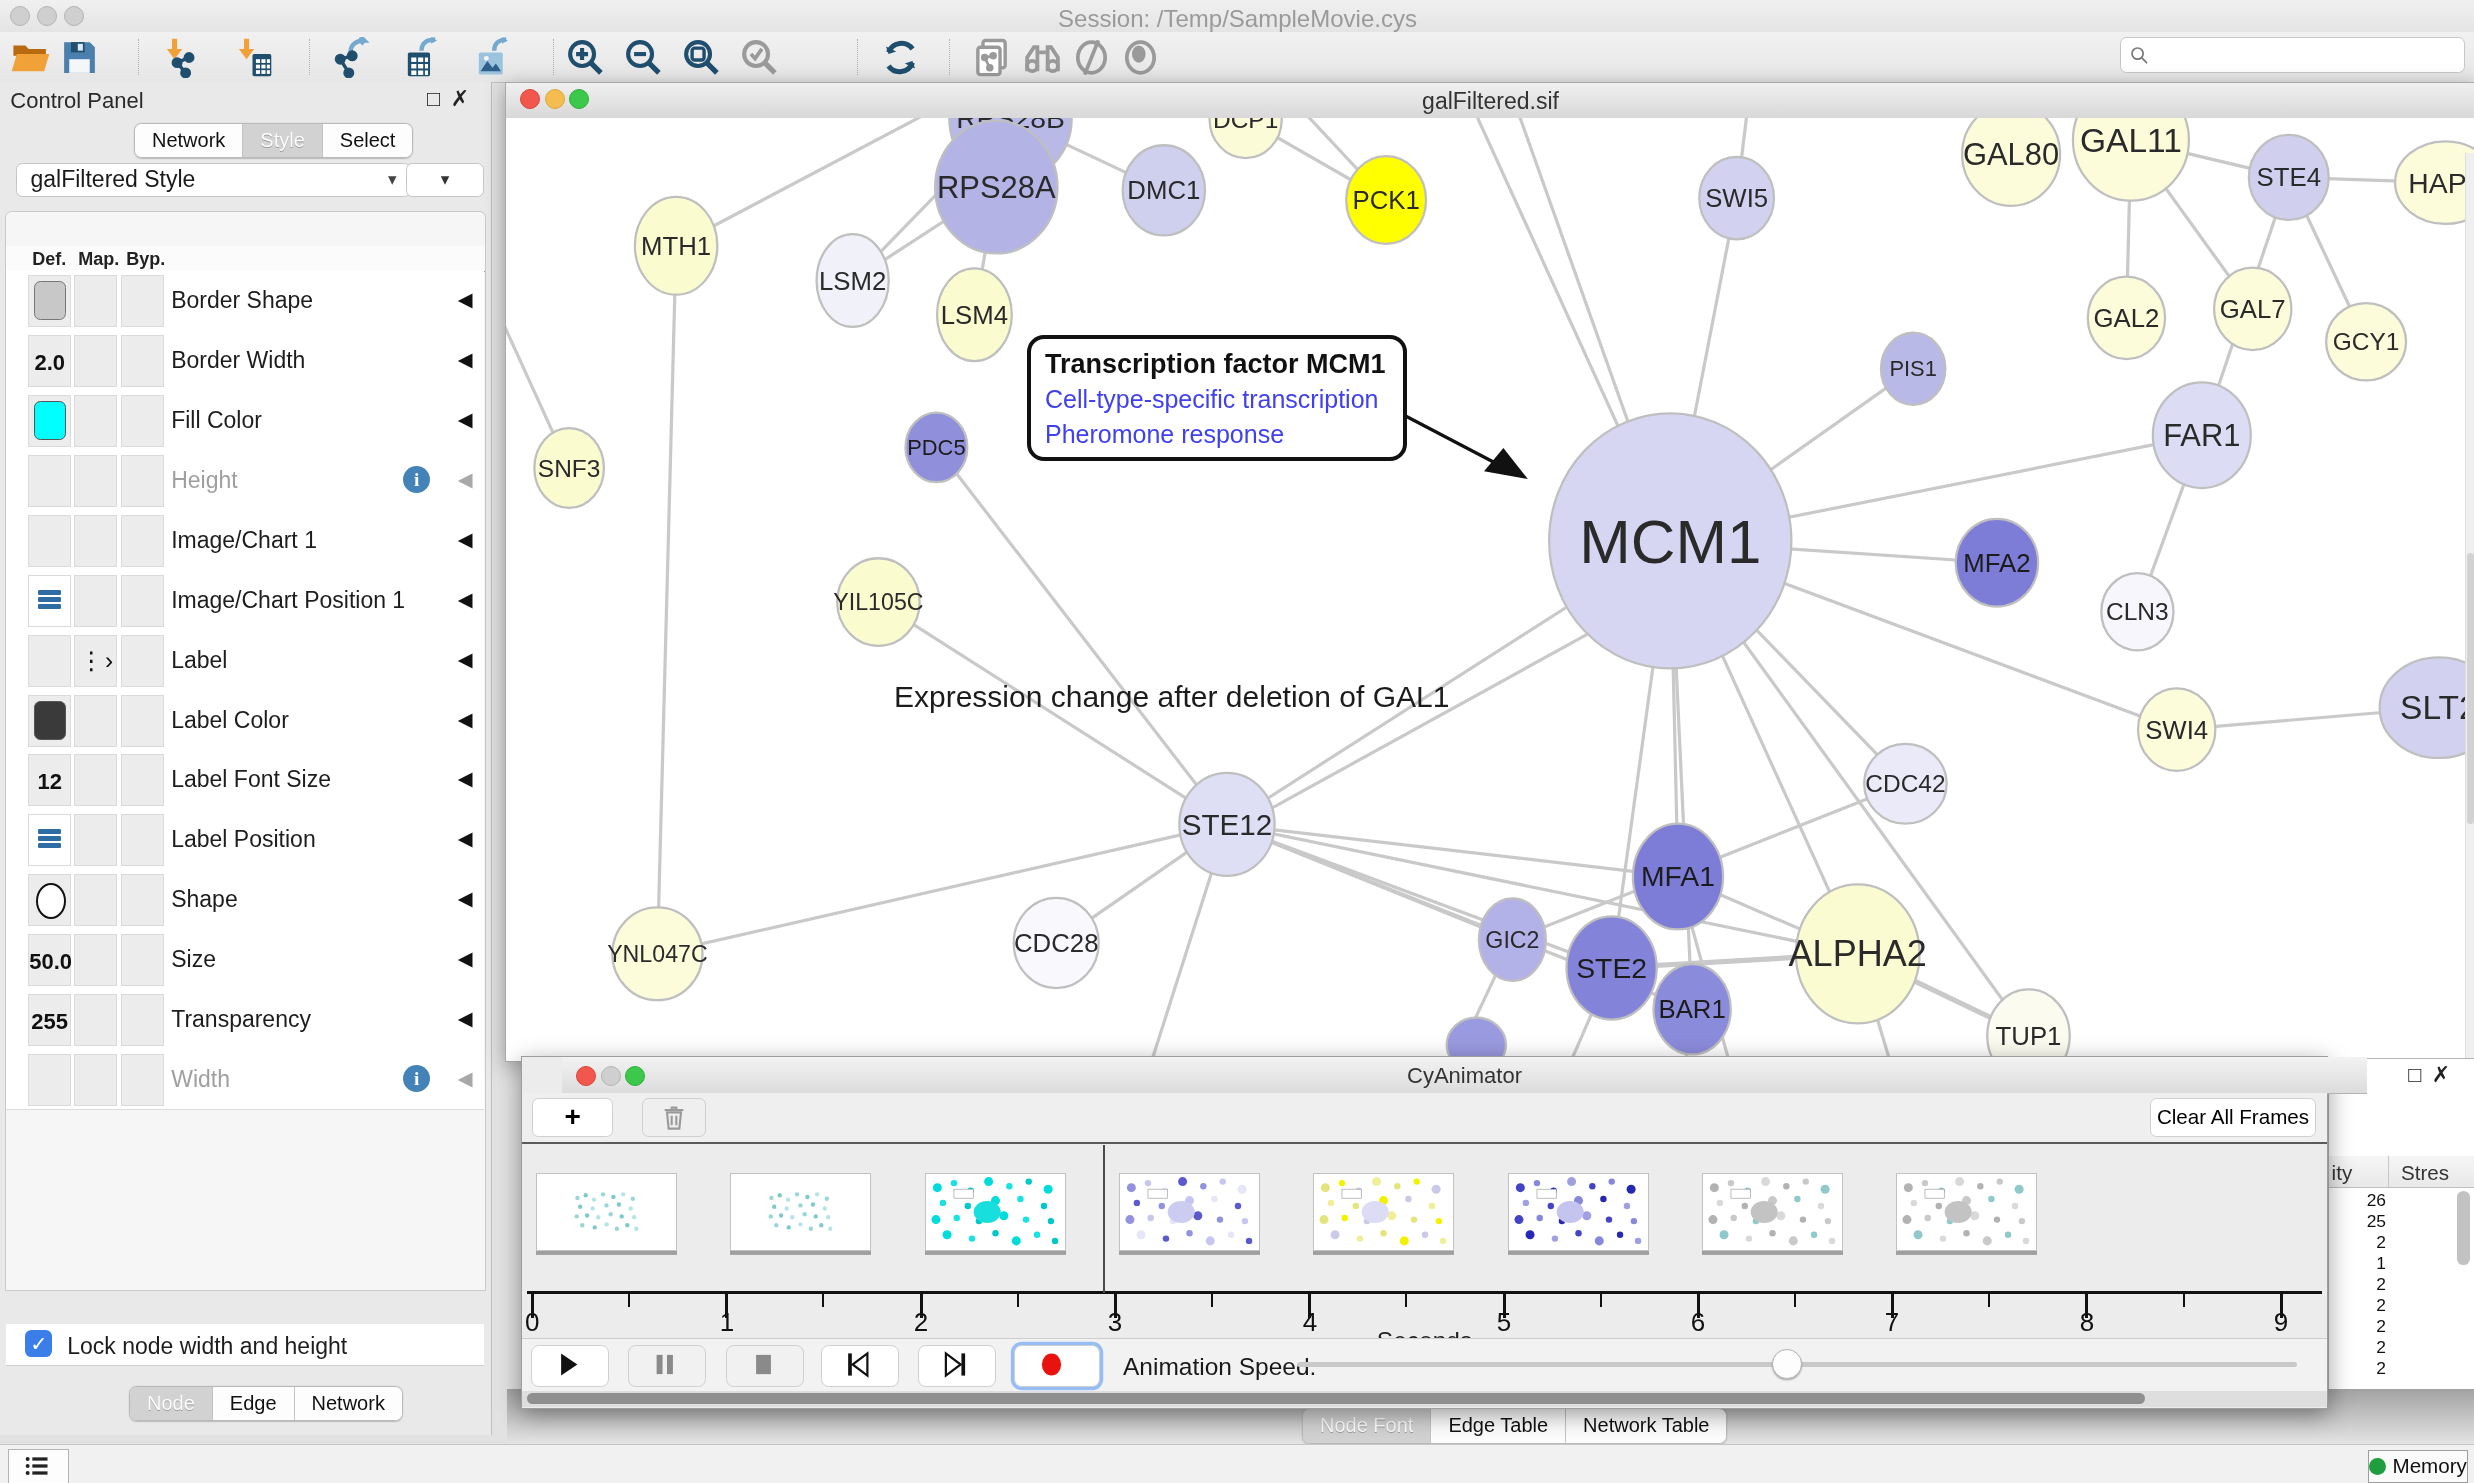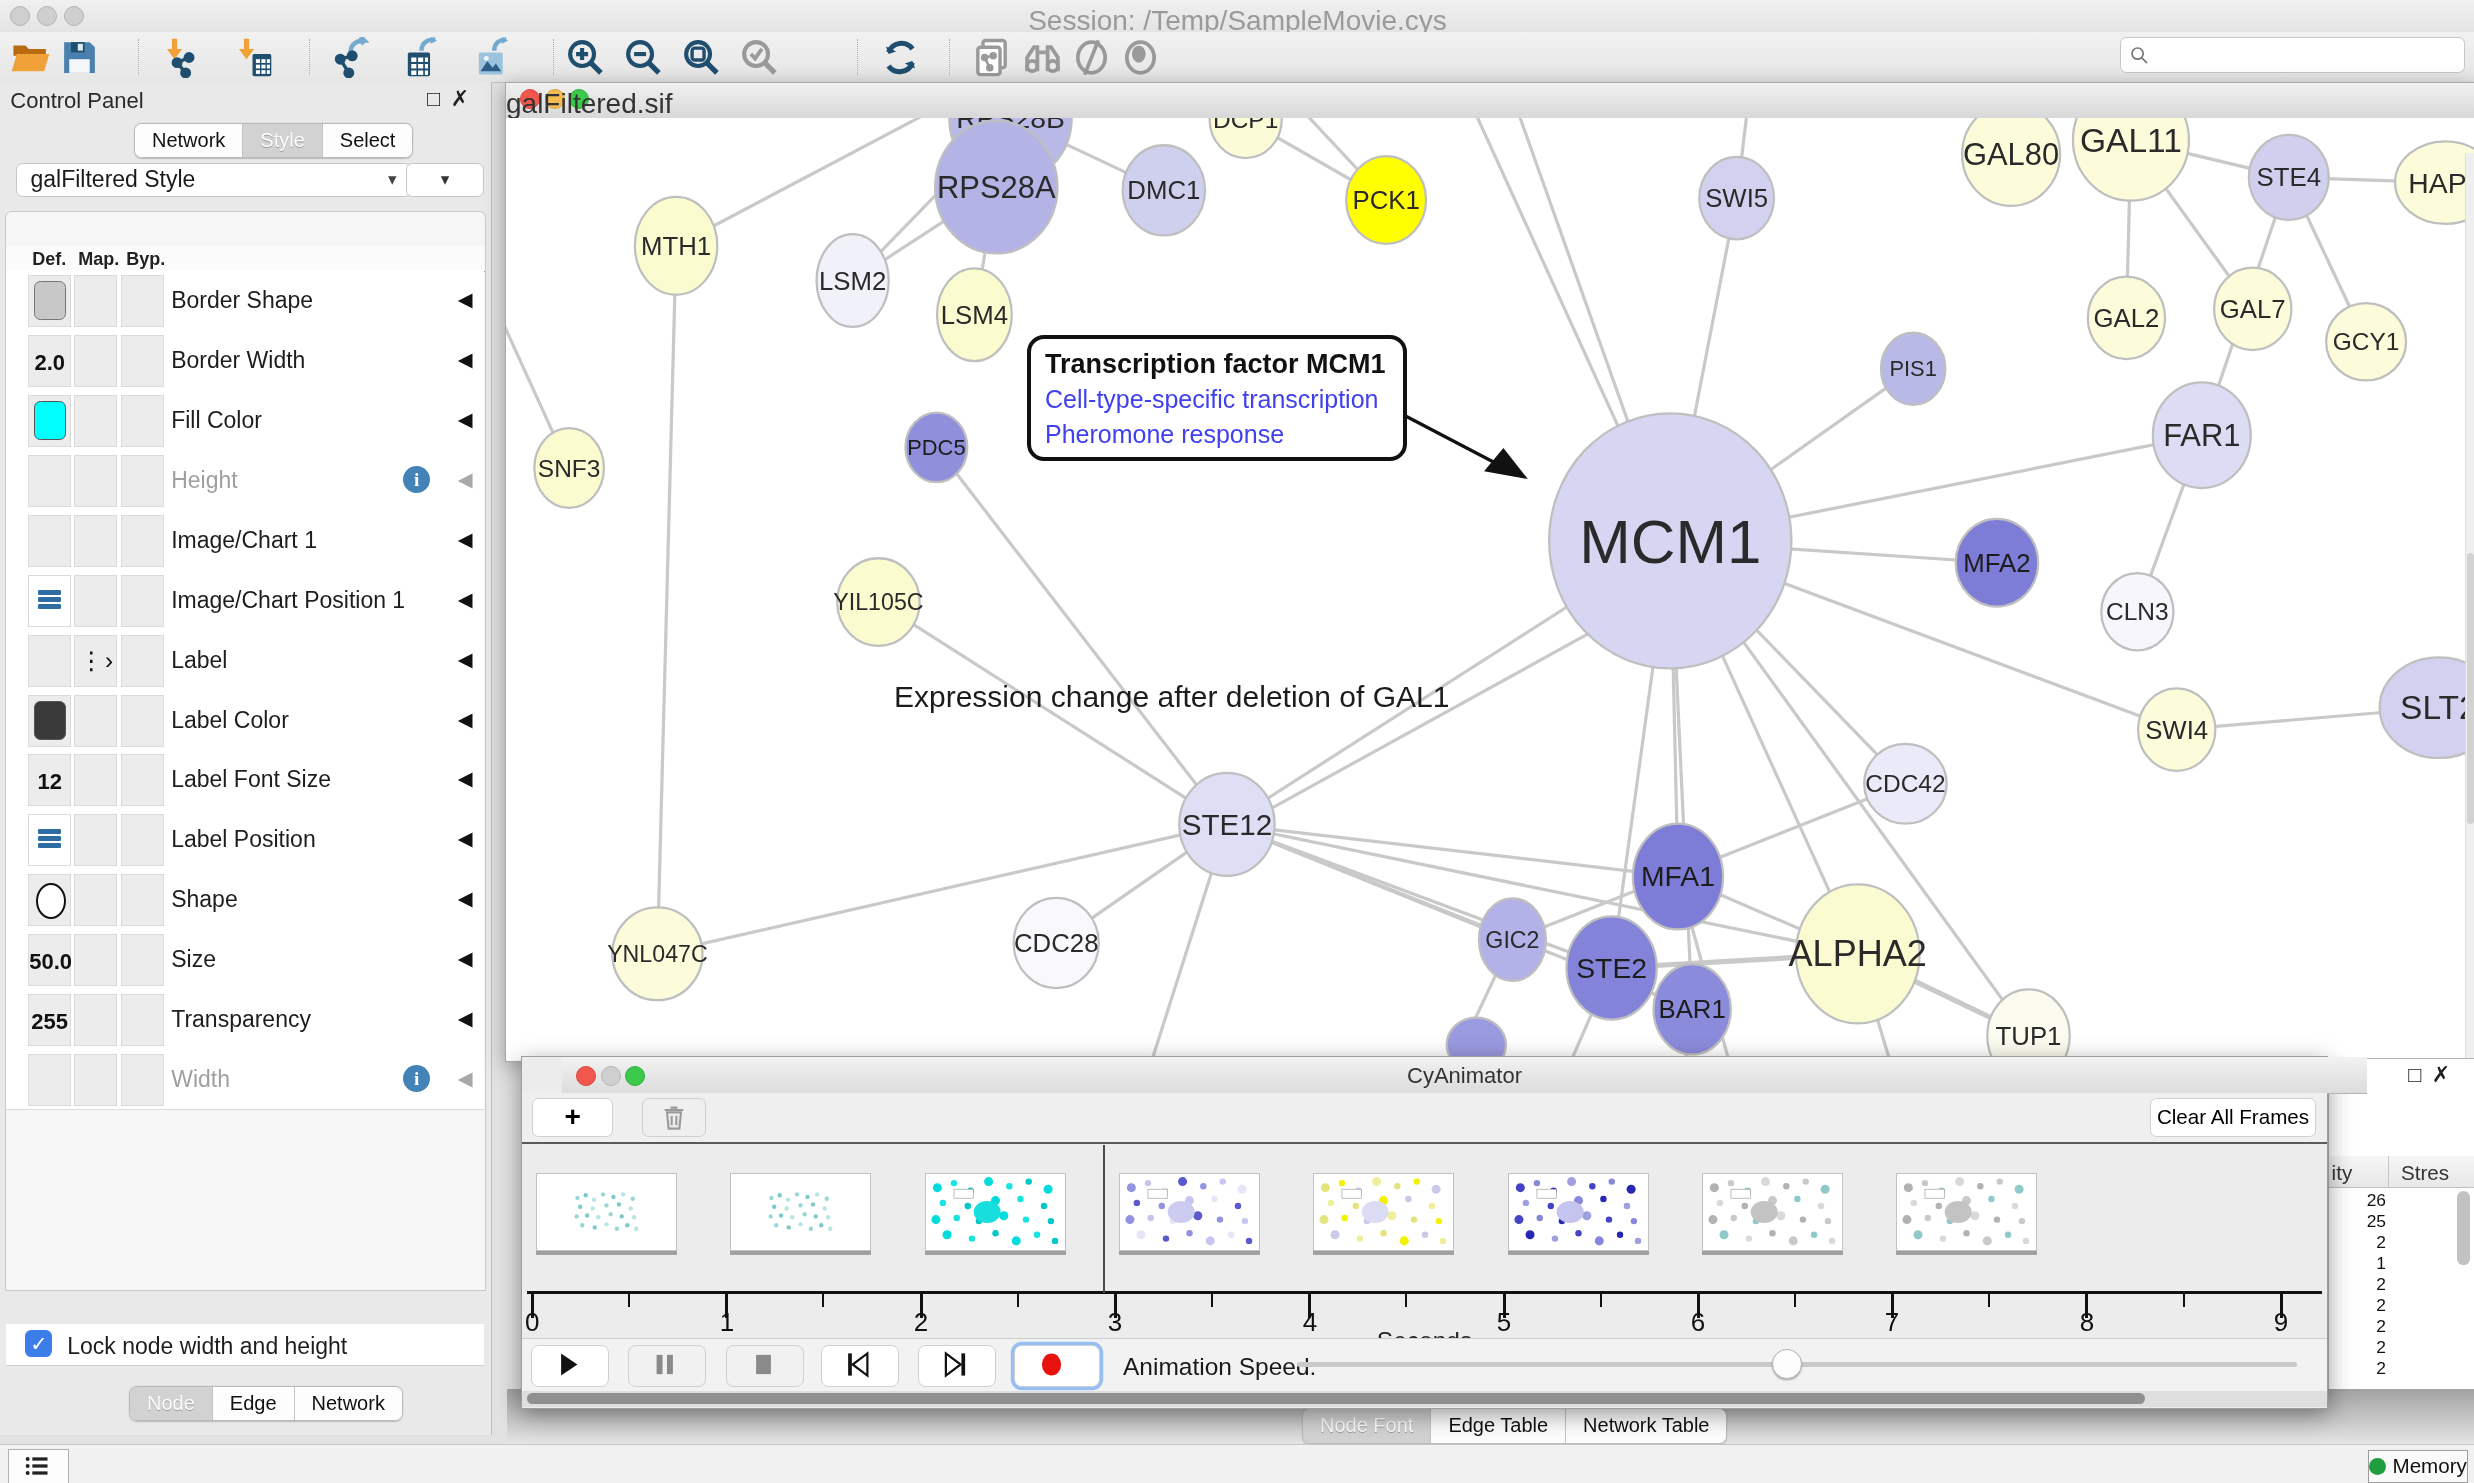--- a/index.html
+++ b/index.html
@@ -2,21 +2,21 @@
 <html style="font-size:10.3px"><head>
 <meta charset="utf-8">
 <style>
   html,body{margin:0;padding:0;background:#d8d8d8;font-family:"Liberation Sans",sans-serif;}
   #app{position:relative;width:2475px;height:1484px;background:#e2e2e2;overflow:hidden;}
   .abs{position:absolute;}
   
   #mac-titlebar{left:0;top:0;width:2475px;height:32px;background:linear-gradient(#f0f0f0,#e4e4e4);border-bottom:0.6px solid #c6c6c6;}
   .tl{border-radius:50%;width:18px;height:18px;top:6.4px;}
   .tl-gray{background:#cfcfcf;border:0.6px solid #b4b4b4;}
-  #session-title{width:100%;top:5.2px;text-align:center;font-size:28px;color:#9a9a9a;}
+  #session-title{width:100%;top:5.2px;text-align:center;font-size:24px;color:#9a9a9a;}
   #toolbar{left:0;top:32px;width:2475px;height:50px;background:linear-gradient(#f1f1f1,#e6e6e6);border-bottom:1.3px solid #c2c2c2;}
   .tb-icon{top:5.2px;width:41px;height:41px;}
   .tb-sep{top:7px;width:0;height:36px;border-left:1.3px dotted #aeaeae;}
   #search-box{left:2120px;top:5.2px;width:343px;height:34px;background:#fff;border:1.3px solid #c6c6c6;border-radius:6.4px;}
   #search-box input{position:absolute;left:34px;top:2.6px;width:296px;height:26px;border:none;outline:none;font-size:19.3px;background:transparent;}
   
   #control-panel{left:0;top:82px;width:491px;height:1353px;background:#e9e9e9;border-right:1.3px solid #bdbdbd;}
   #cp-title{left:10.3px;top:6.4px;font-size:22px;color:#2a2a2a;}
   .win-btns{font-size:22px;color:#222;letter-spacing:10.3px;}
   .seg{display:flex;border:0.6px solid #b9b9b9;border-radius:7.7px;overflow:hidden;box-shadow:0 0.6px 1.3px rgba(0,0,0,.2);}
@@ -43,21 +43,21 @@
   .pos-icon div{height:4.5px;background:#2e6da4;border-radius:1.3px;margin-bottom:2.6px;}
   .ellipse-icon{position:absolute;left:6.4px;top:7.7px;width:26px;height:32px;border:2.6px solid #111;border-radius:50%;background:#fff;}
   .map-icon{position:absolute;left:3.9px;top:10.3px;font-size:24.5px;color:#111;letter-spacing:1.3px;}
   #lock-row{left:0;top:1112px;width:478px;height:41px;background:#fff;border-bottom:1.3px solid #cfcfcf;}
   #lock-check{position:absolute;left:19.3px;top:6.4px;width:27px;height:27px;background:#3b7de9;border-radius:6.4px;color:#fff;text-align:center;font-size:20.6px;line-height:27px;}
   #lock-label{position:absolute;left:61px;top:9px;font-size:23px;color:#1d1d1d;}
   #cp-bottom-tabs{left:129px;top:1304px;}
   
   #net-window{left:505px;top:82px;width:1969px;height:978px;background:#fff;border:0.6px solid #a9a9a9;box-shadow:0 5.2px 19.3px rgba(0,0,0,.35);}
   #net-titlebar{left:0;top:0;width:100%;height:35px;background:linear-gradient(#f0f0f0,#d8d8d8);border-bottom:0.6px solid #b2b2b2;}
-  #net-title{width:100%;top:5.2px;font-size:28px;color:#333;}
+  #net-title{width:100%;top:5.2px;text-align:center;font-size:23px;color:#333;}
   .tl-red{background:#f2574d;border:0.6px solid #d8443c;}
   .tl-yel{background:#f5bc4f;border:0.6px solid #dba73e;}
   .tl-grn{background:#3cc84a;border:0.6px solid #2fae3c;}
   #net-canvas{left:0;top:35px;width:1969px;height:943px;background:#fff;overflow:hidden;}
   #annotation{left:521px;top:217px;width:344px;height:97px;background:#fff;border:4.5px solid #111;border-radius:17px;padding:10.3px 14px;}
   #annotation .a-title{font-size:27px;font-weight:bold;color:#111;}
   #annotation .a-link{font-size:25px;color:#4040ee;margin-top:5.2px;}
   #net-caption{left:388px;top:562px;font-size:30px;color:#1c1c1c;}
   #net-scroll{left:1959px;top:35px;width:10.3px;height:943px;background:#efefef;border-left:0.6px solid #ddd;}
   #net-scroll .thumb{position:absolute;left:1.3px;top:400px;width:7px;height:271px;background:#d2d2d2;border-radius:3.9px;}

